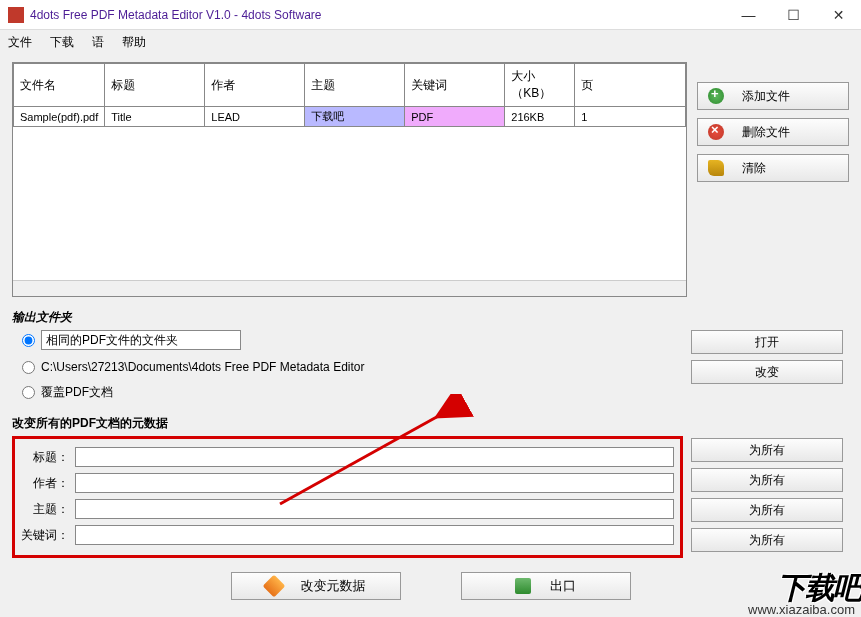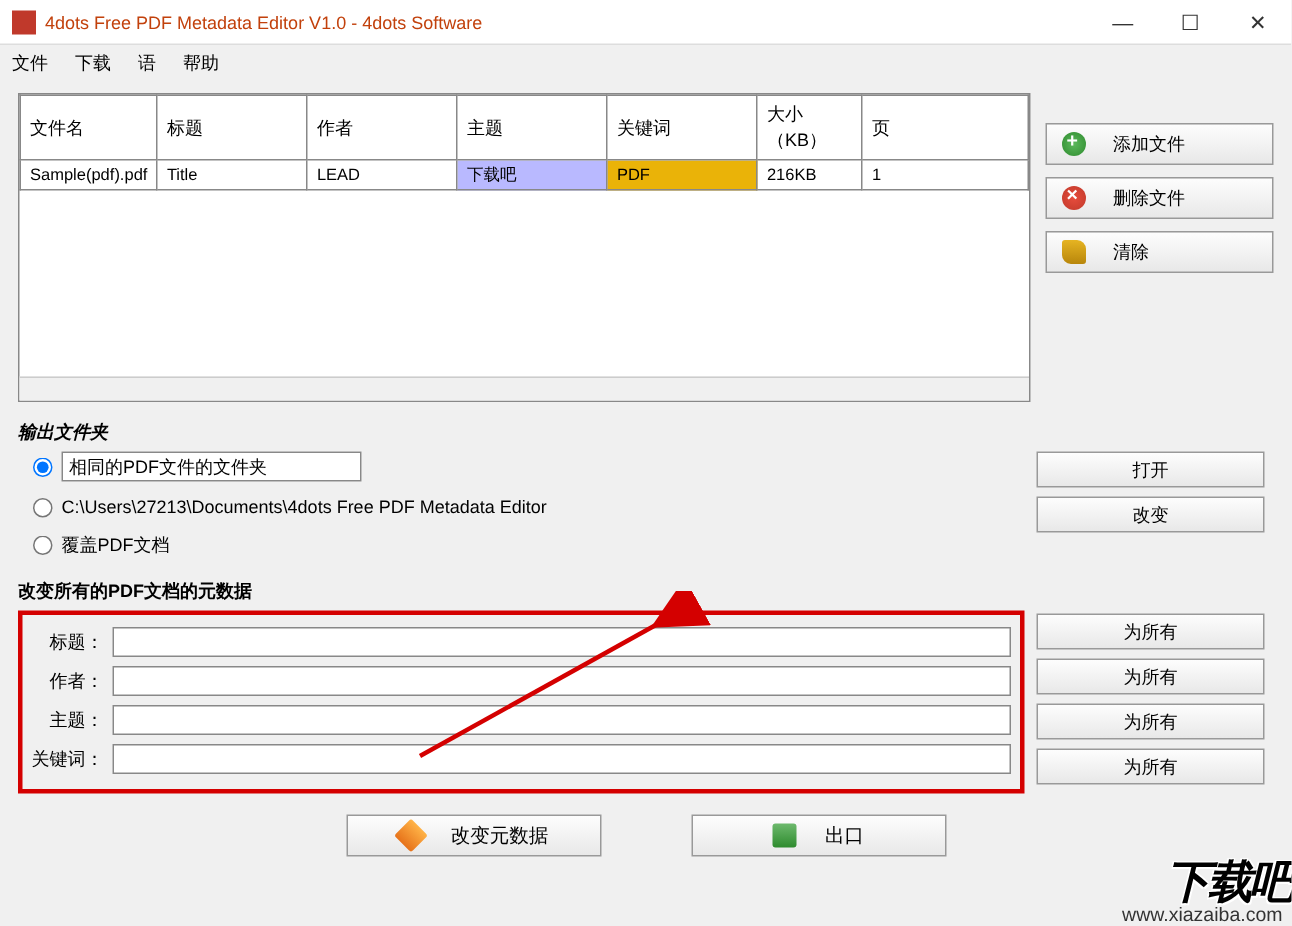--- a/index.html
+++ b/index.html
@@ -1,34 +1,34 @@
 <!DOCTYPE html>
 <html><head>
 <meta charset="utf-8">
 <style>
 * { box-sizing: border-box; margin: 0; padding: 0; font-family: "Microsoft YaHei", "SimSun", sans-serif; }
 body { width: 861px; height: 617px; background: #f0f0f0; overflow: hidden; position: relative; }
 
 .titlebar { height: 30px; background: #fff; display: flex; align-items: center; padding-left: 8px; border-bottom: 1px solid #ddd; }
 .titlebar-icon { width: 16px; height: 16px; background: #c0392b; margin-right: 6px; }
-.titlebar-text { font-size: 12px; color: #c2410c; flex: 1; }
+.titlebar-text { font-size: 12px; color: #4c1d95; flex: 1; }
 .titlebar-btns { display: flex; }
 .titlebar-btn { width: 45px; height: 30px; display: flex; align-items: center; justify-content: center; font-size: 14px; color: #333; }
 
 .menubar { height: 24px; background: #f0f0f0; display: flex; align-items: center; padding: 0 8px; gap: 18px; font-size: 12px; color: #000; }
 
 .main { position: relative; padding: 8px 12px; }
 
 .table-area { display: flex; gap: 10px; }
-.table-wrap { flex: 1; border: 1px solid #888; background: #fff; height: 206px; display: flex; flex-direction: column; }
+.table-wrap { flex: 1; border: 1px solid #888; background: #fff; height: 235px; display: flex; flex-direction: column; }
 table { width: 100%; border-collapse: collapse; font-size: 12px; }
 th { background: #fff; border: 1px solid #888; text-align: left; padding: 4px 6px; font-weight: normal; height: 30px; }
 td { border: 1px solid #888; padding: 2px 6px; height: 20px; font-size: 11px; }
 .sel1 { background: #b9b9ff; }
-.sel2 { background: #eab308; }
+.sel2 { background: #f0abfc; }
 .table-body { flex: 1; border-top: none; }
 .scrollbar { height: 16px; background: #f0f0f0; border-top: 1px solid #ccc; }
 
 .side-btns { width: 152px; display: flex; flex-direction: column; gap: 8px; padding-top: 20px; }
 .side-btn { height: 28px; background: linear-gradient(#fdfdfd,#e8e8e8); border: 1px solid #999; display: flex; align-items: center; font-size: 12px; padding-left: 10px; gap: 18px; }
 .ico { width: 16px; height: 16px; border-radius: 50%; display: inline-block; }
 .ico-add { background: radial-gradient(#5cb85c,#2e8b2e); position: relative; }
 .ico-add::after { content:"+"; color:#fff; font-weight:bold; position:absolute; left:3px; top:-2px; font-size:13px; }
 .ico-del { background: radial-gradient(#e74c3c,#c0392b); position: relative; }
 .ico-del::after { content:"×"; color:#fff; font-weight:bold; position:absolute; left:3px; top:-2px; font-size:13px; }

